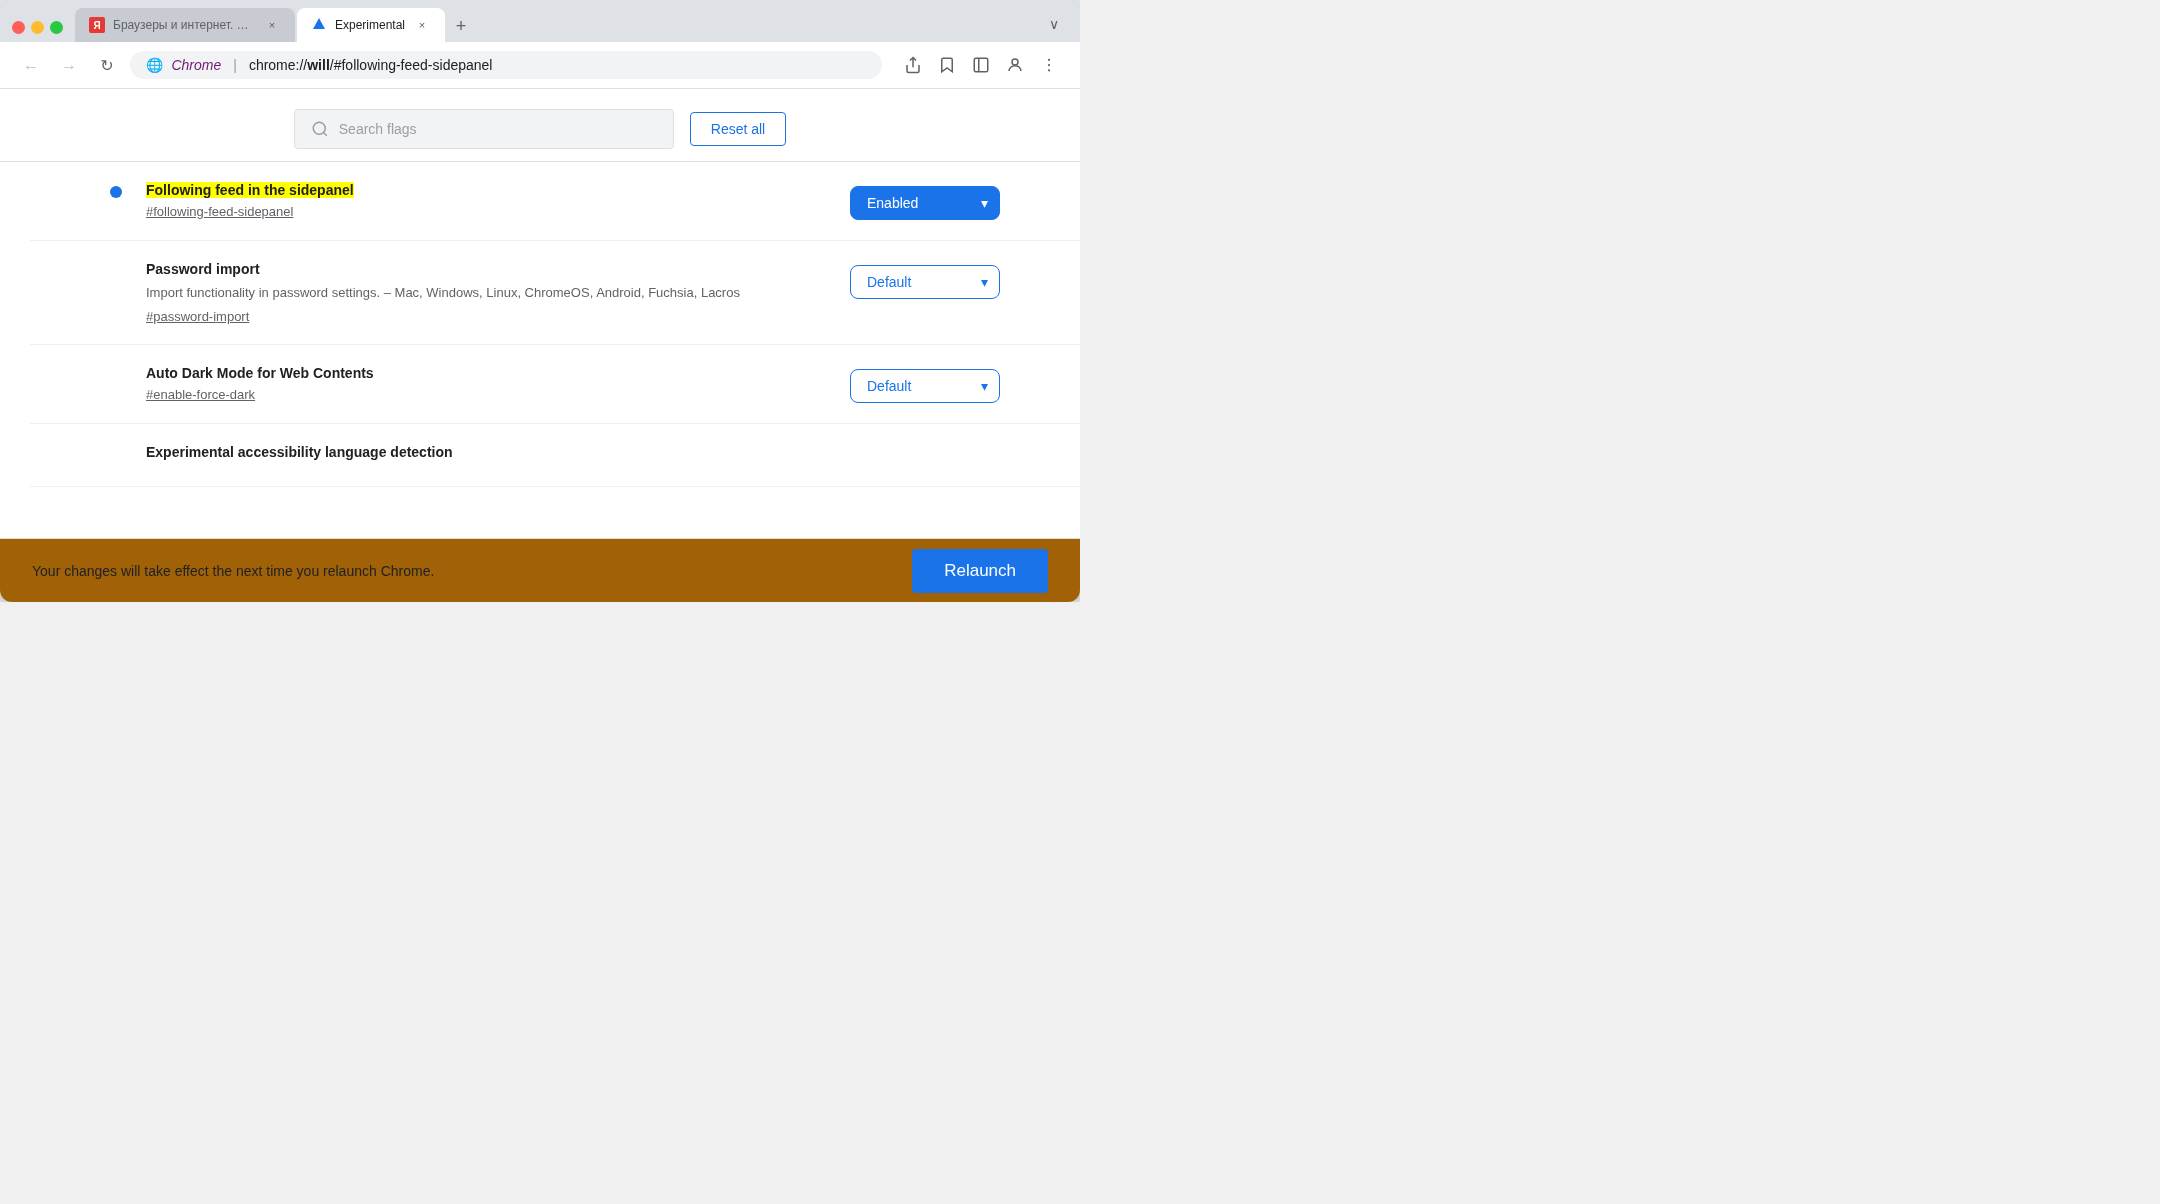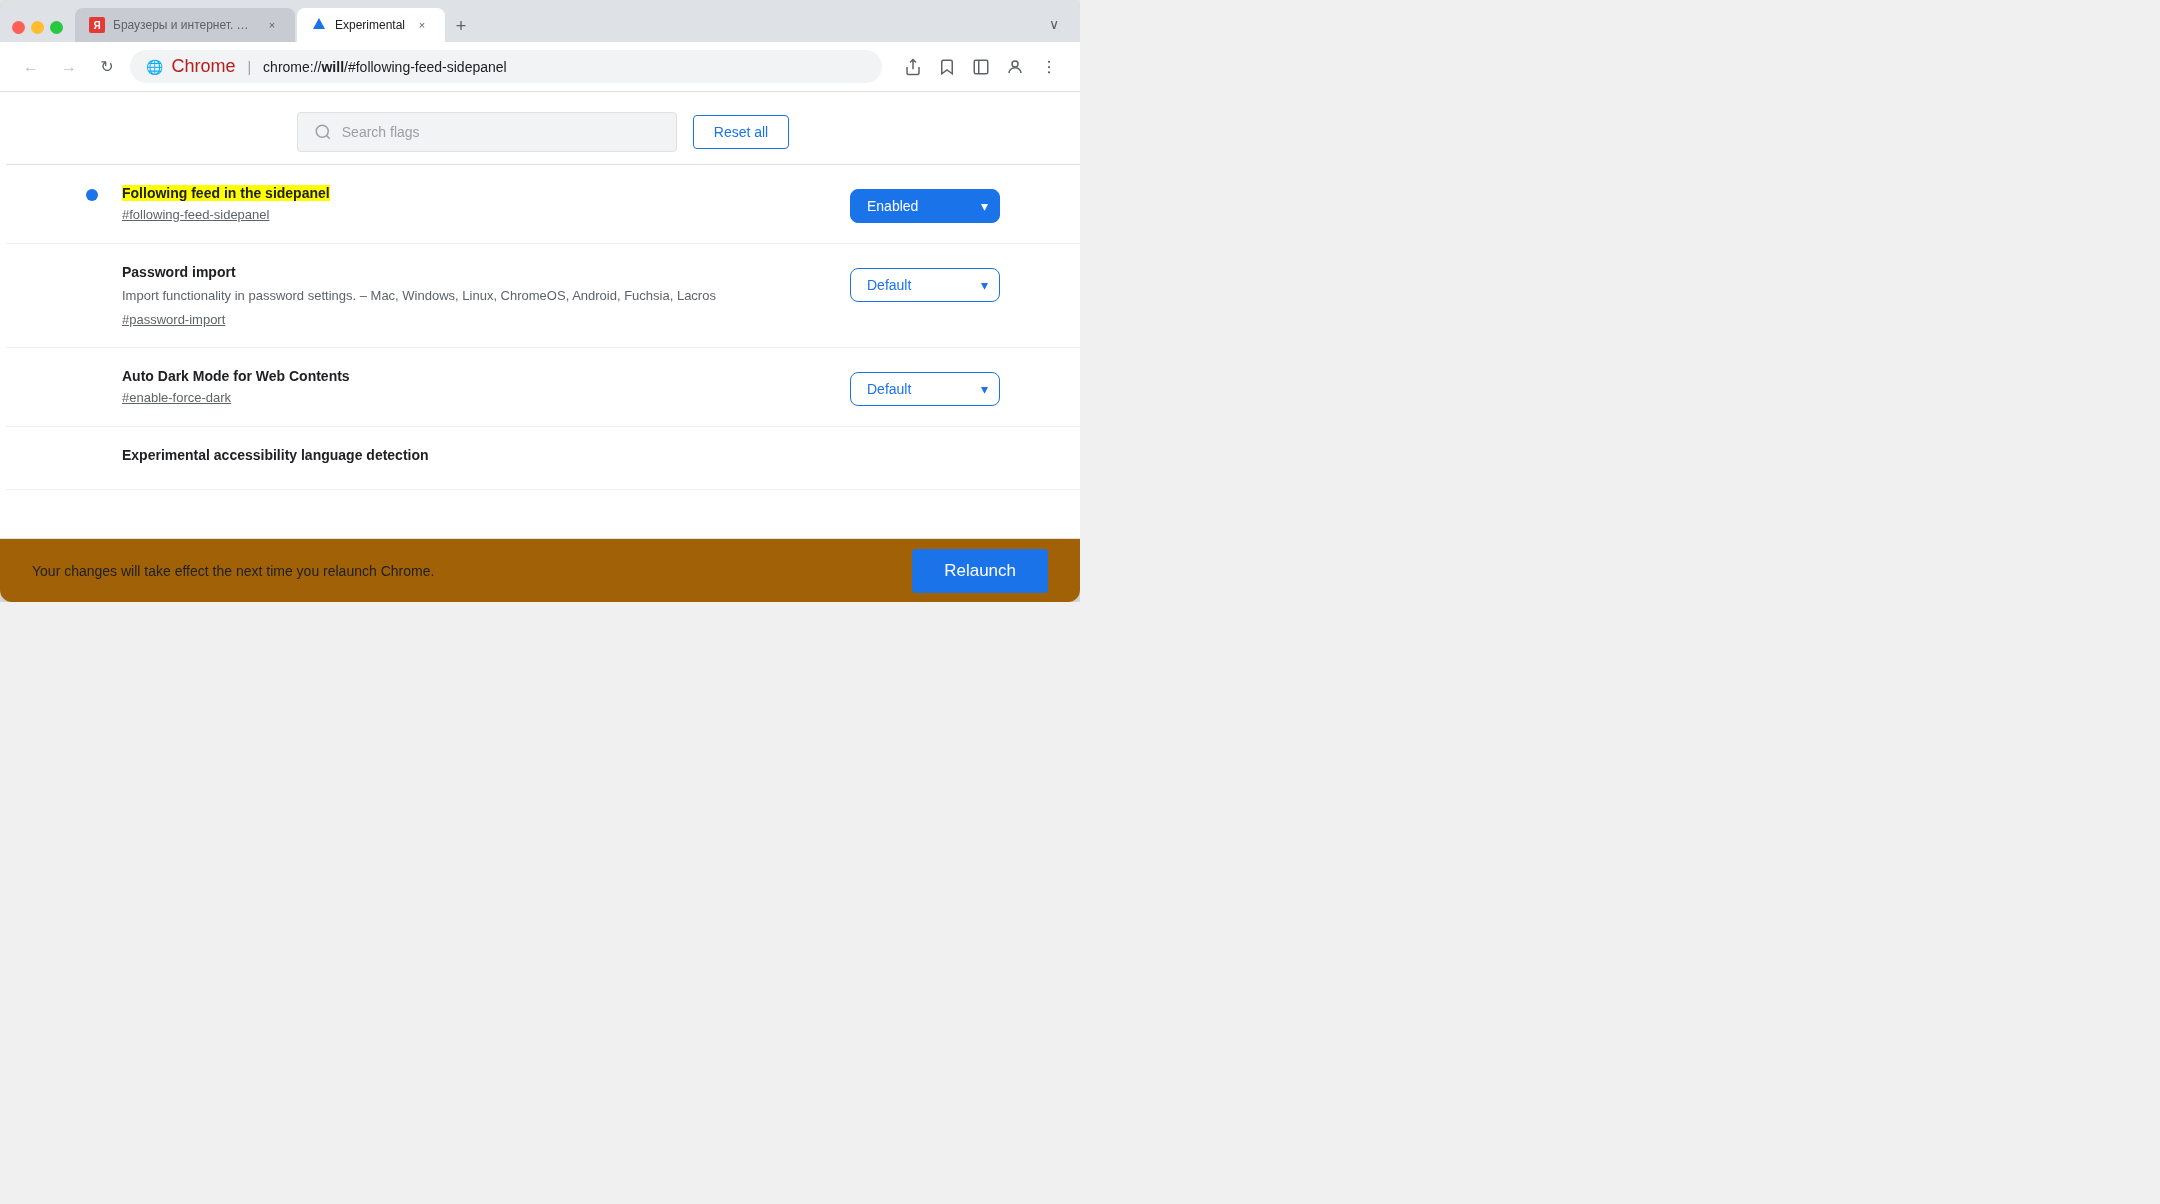--- a/index.html
+++ b/index.html
@@ -155,22 +155,23 @@
       font-size: 14px;
       color: #202124;
     }
 
     .url-bar-icon {
       color: #5f6368;
       font-size: 14px;
     }
 
     .url-site-name {
-      color: #b91c1c;
-      font-size: 18px;
+      color: #701a75;
+      font-size: 14px;
+      font-style: italic;
     }
 
     .url-separator {
       color: #9aa0a6;
       margin: 0 4px;
     }
     .url-path-bold { font-weight: 600; }
 
     .toolbar-icons {
       display: flex;
@@ -191,21 +192,20 @@
       font-size: 16px;
     }
 
     
     .page-content {
       flex: 1;
       background: #ffffff;
       overflow: hidden;
       display: flex;
       flex-direction: column;
-      padding-left: 6px;
     }
 
     .flags-header {
       display: flex;
       align-items: center;
       justify-content: center;
       padding: 20px 24px 12px;
       gap: 16px;
       border-bottom: 1px solid #e0e0e0;
     }
@@ -240,20 +240,21 @@
       overflow-y: auto;
       padding: 0 0 80px 0;
     }
 
     .flag-item {
       display: flex;
       align-items: flex-start;
       padding: 20px 80px 20px 80px;
       border-bottom: 1px solid #f0f0f0;
       gap: 24px;
+      margin-left: 30px;
     }
 
     .flag-item.highlighted {
       background: #fff;
     }
 
     .flag-indicator {
       width: 12px;
       height: 12px;
       border-radius: 50%;

